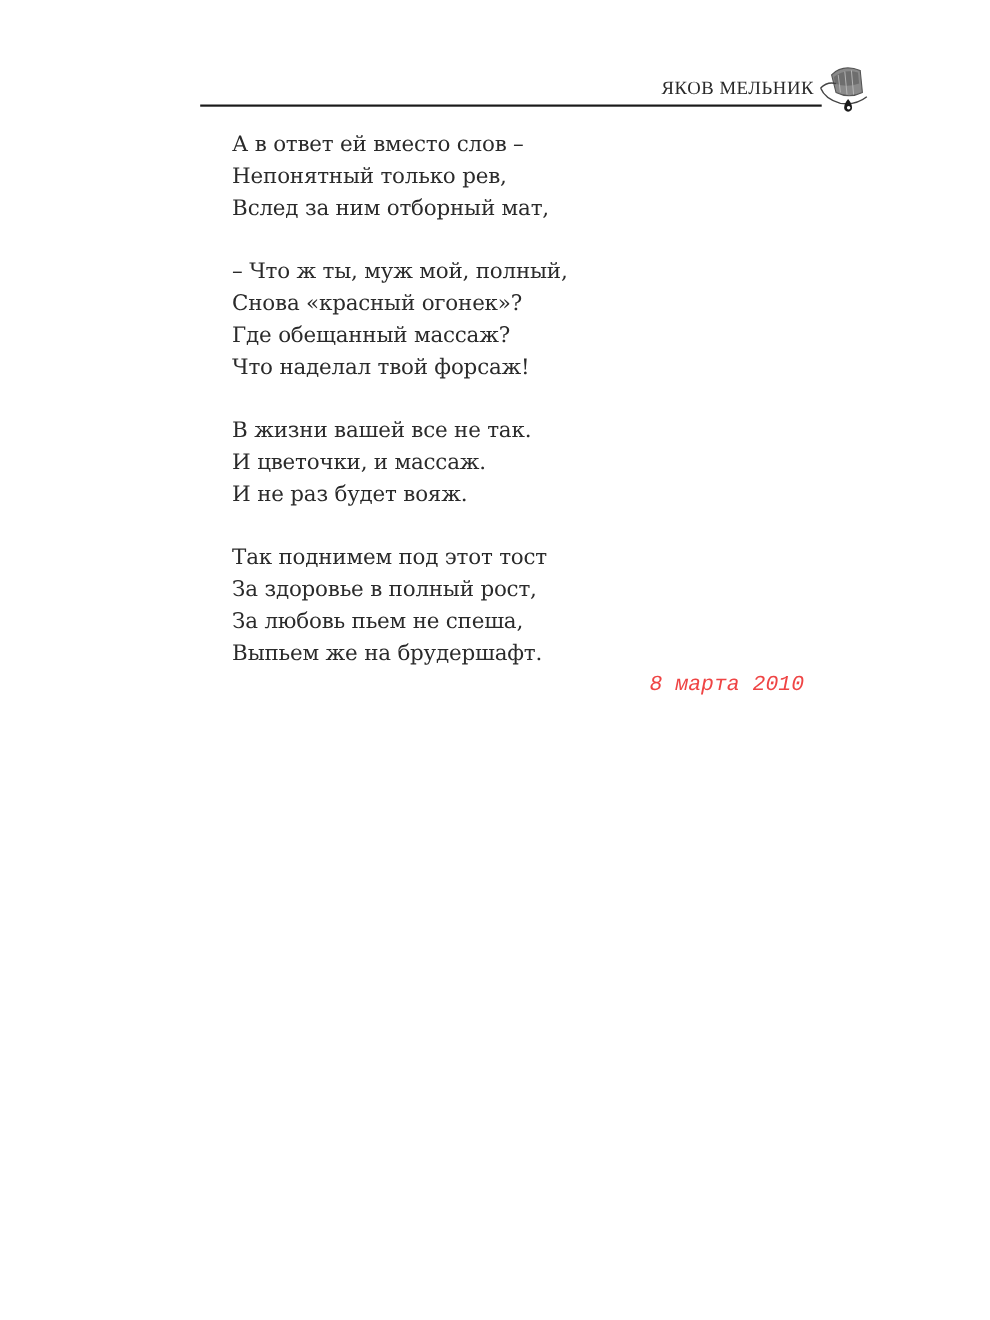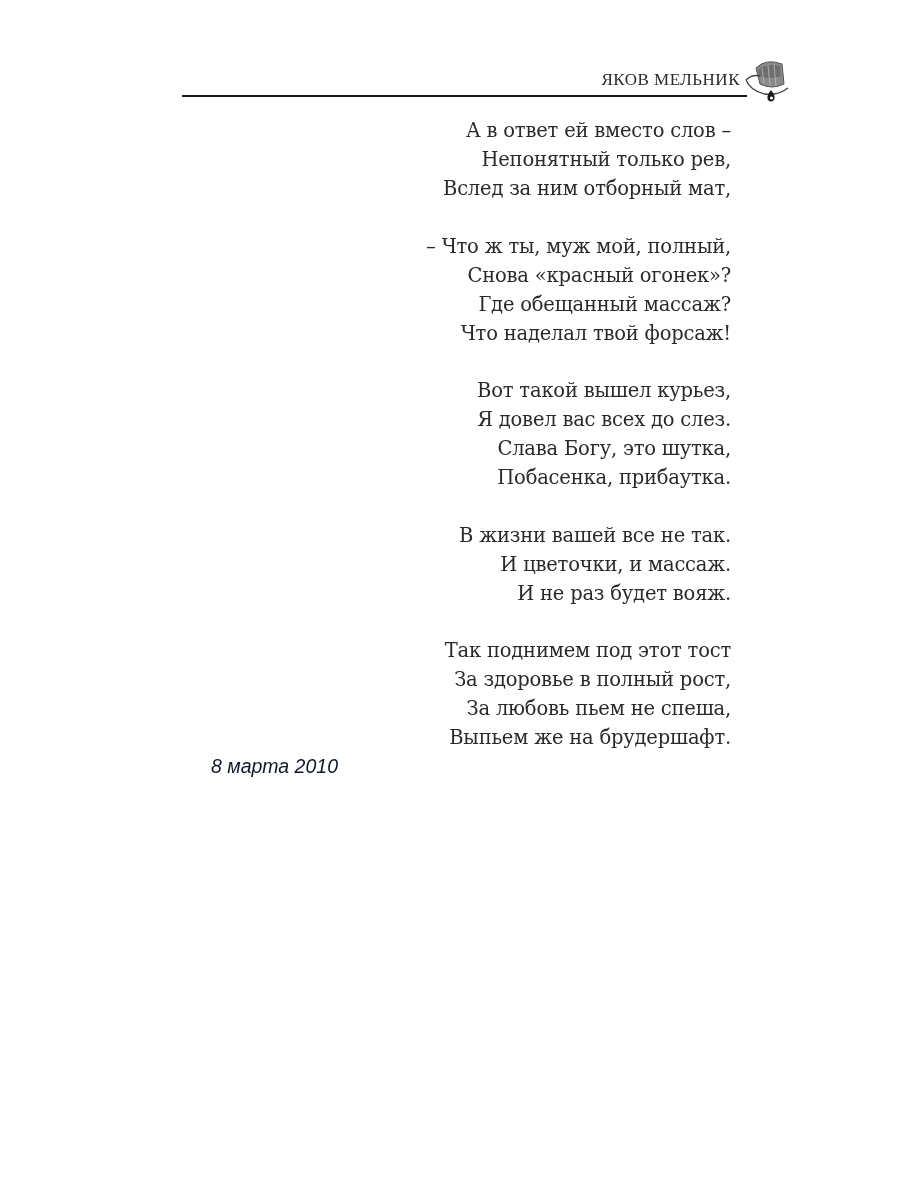--- a/index.html
+++ b/index.html
@@ -48,38 +48,38 @@
       height: 50px;
     }
     .poem {
       position: absolute;
       left: 211px;
       top: 116px;
       width: 520px;
     }
     .stanza {
       margin: 0 0 28.5px 0;
-      text-align: right;
     }
     .line {
       font-family: "DejaVu Serif", "Liberation Serif", serif;
       font-size: 19.5px;
       line-height: 29px;
       height: 29px;
       white-space: nowrap;
       color: #2a2a2a;
       letter-spacing: -0.2px;
     }
     .date {
-      font-family: Liberation Sans, sans-serif;
+      font-family: Liberation Mono, monospace;
       font-style: italic;
       font-size: 19.5px;
       line-height: 29px;
-      color: #0f172a;
+      color: #ef4444;
       margin-top: -28.5px;
+      text-align: right;
     }
   </style>
 </head>
 <body>
 
 <div class="header">
   <span class="header-author">ЯКОВ МЕЛЬНИК</span>
   <div class="header-rule"></div>
   <svg class="header-logo" viewBox="0 0 50 50" xmlns="http://www.w3.org/2000/svg">
 
@@ -102,26 +102,20 @@
     <div class="line">Непонятный только рев,</div>
     <div class="line">Вслед за ним отборный мат,</div>
   </div>
   <div class="stanza">
     <div class="line">– Что ж ты, муж мой, полный,</div>
     <div class="line">Снова «красный огонек»?</div>
     <div class="line">Где обещанный массаж?</div>
     <div class="line">Что наделал твой форсаж!</div>
   </div>
   <div class="stanza">
-    <div class="line">Вот такой вышел курьез,</div>
-    <div class="line">Я довел вас всех до слез.</div>
-    <div class="line">Слава Богу, это шутка,</div>
-    <div class="line">Побасенка, прибаутка.</div>
-  </div>
-  <div class="stanza">
     <div class="line">В жизни вашей все не так.</div>
     <div class="line">И цветочки, и массаж.</div>
     <div class="line">И не раз будет вояж.</div>
   </div>
   <div class="stanza">
     <div class="line">Так поднимем под этот тост</div>
     <div class="line">За здоровье в полный рост,</div>
     <div class="line">За любовь пьем не спеша,</div>
     <div class="line">Выпьем же на брудершафт.</div>
   </div>

